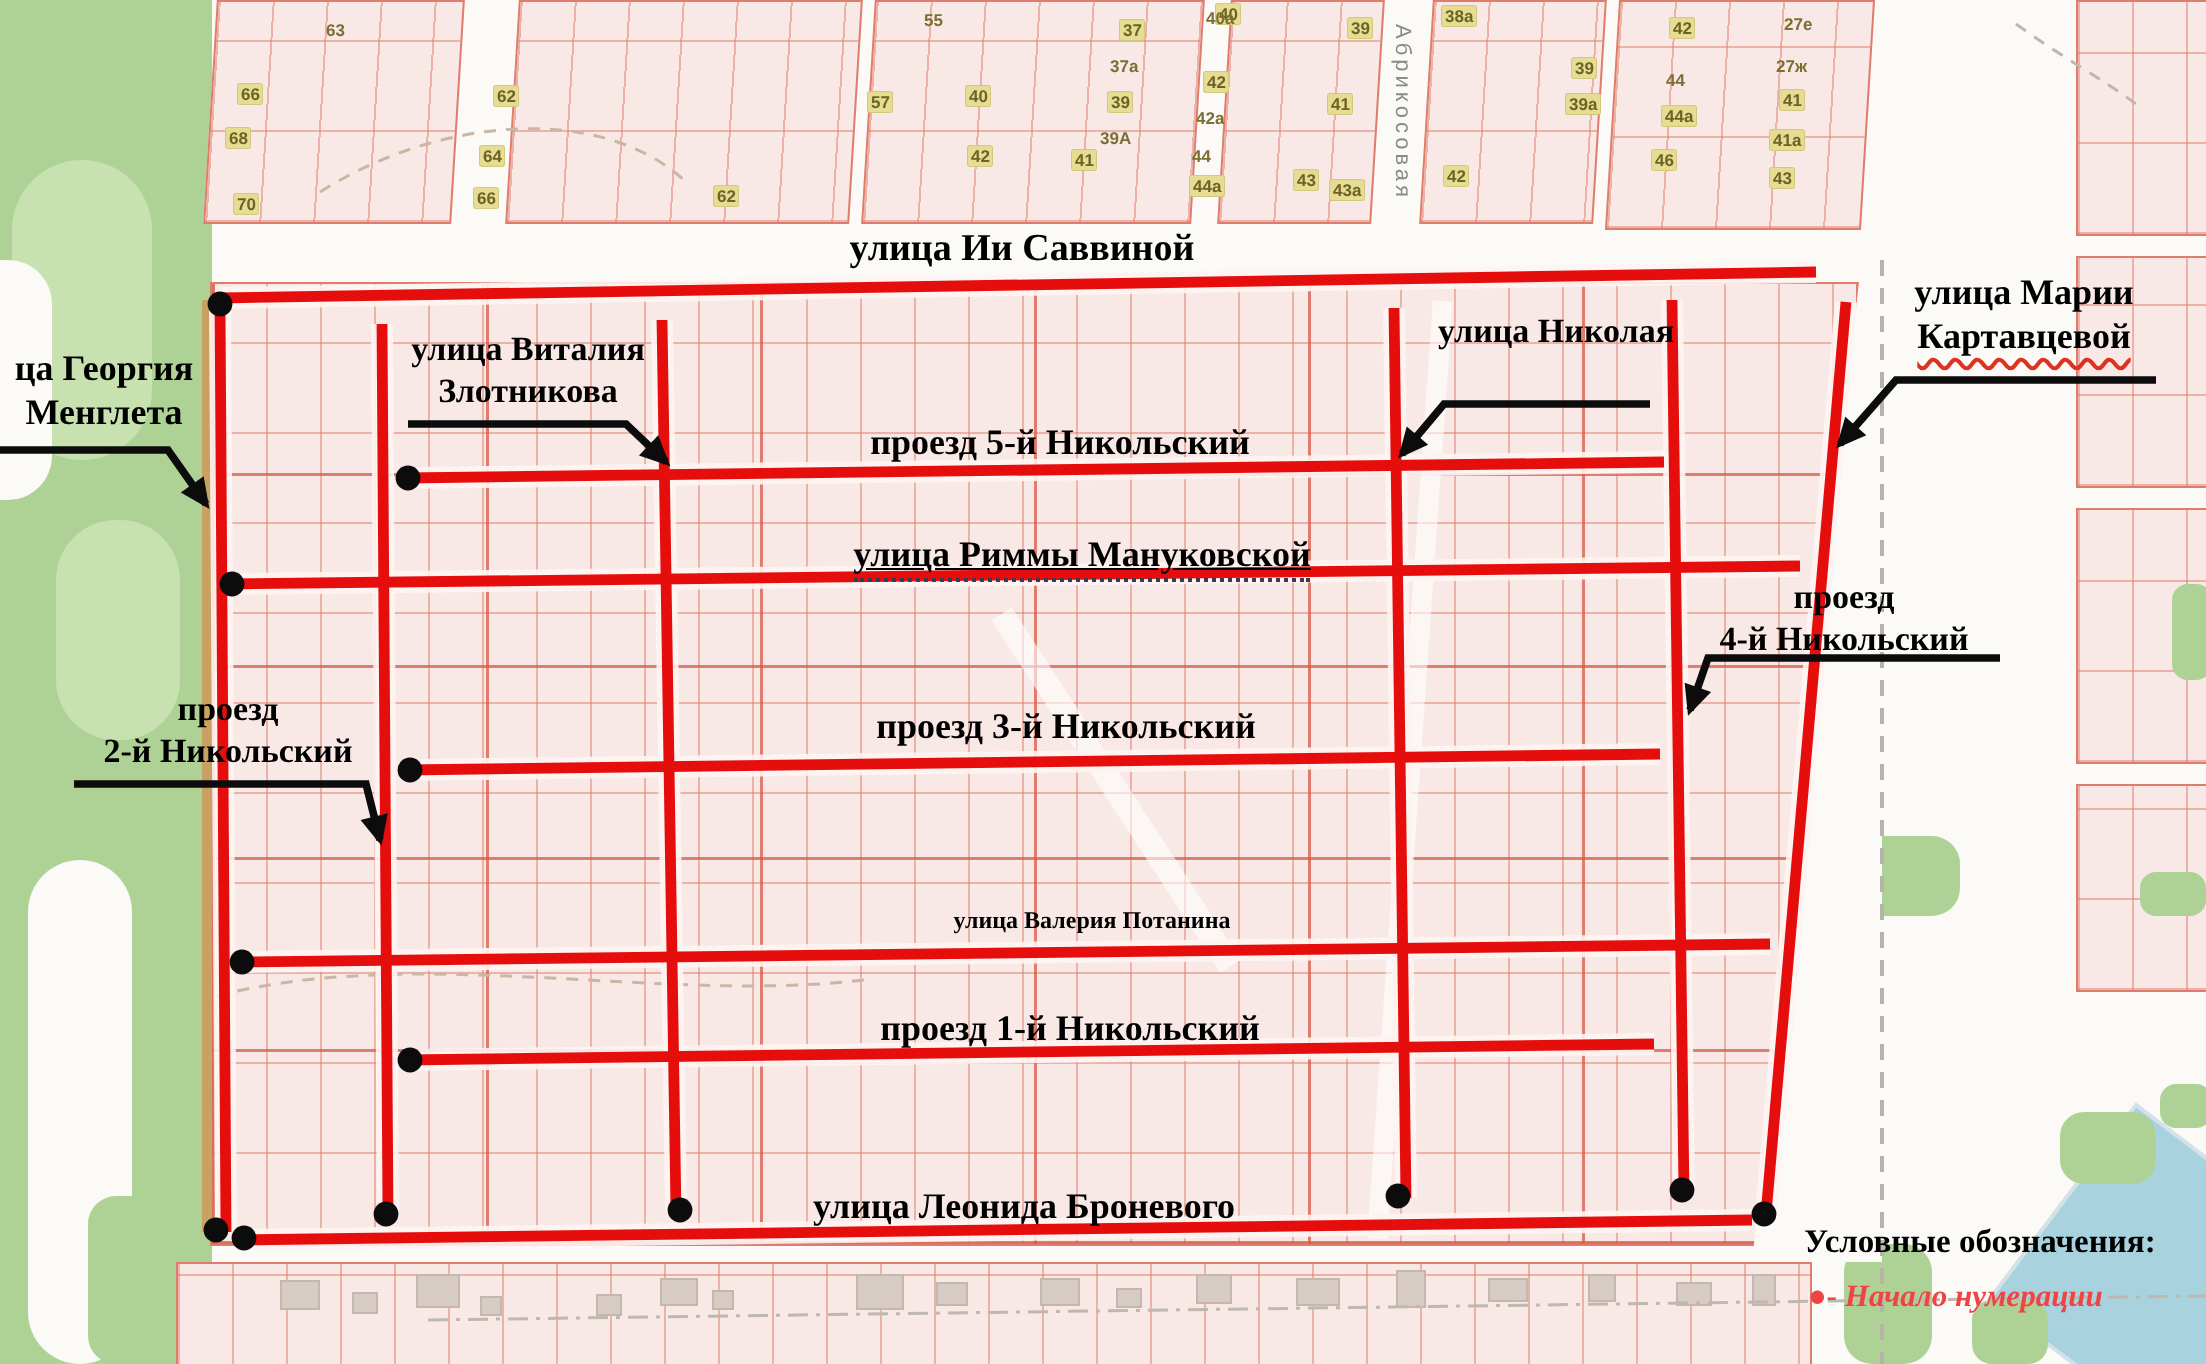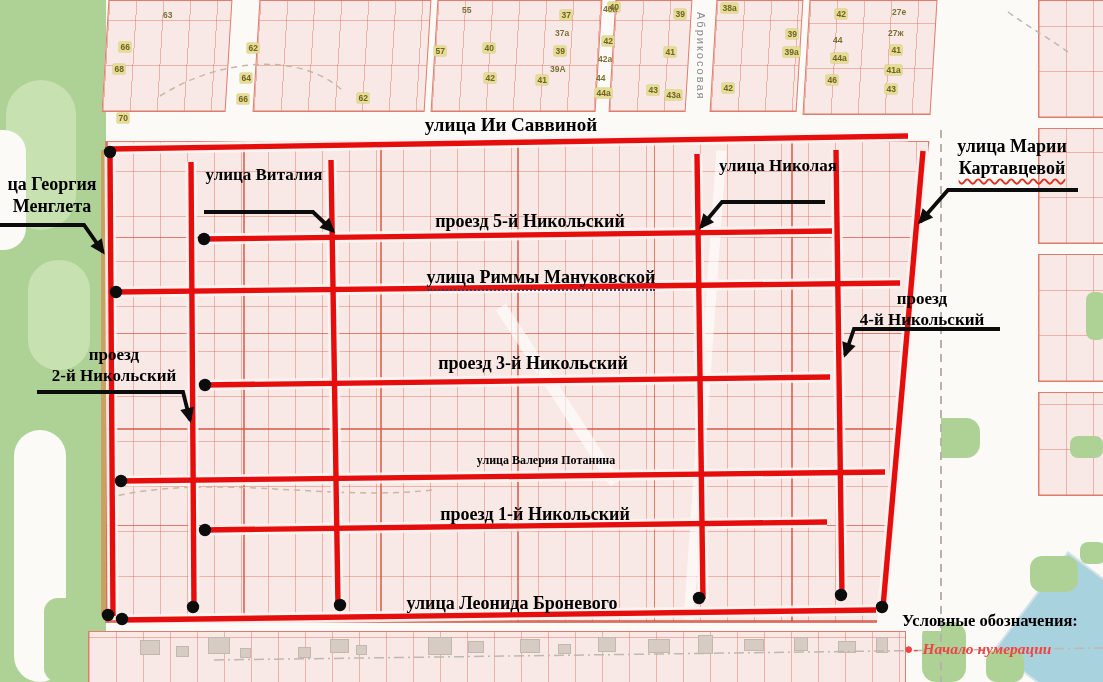--- a/index.html
+++ b/index.html
@@ -25,21 +25,21 @@
   .bld{position:absolute;background:#d7ccc4;border:1px solid #c4b8ae;z-index:14;}
   .pnum{position:absolute;font-family:"Liberation Sans","DejaVu Sans",sans-serif;font-size:8.5px;
         font-weight:bold;color:#7b6f33;line-height:1.2;z-index:16;white-space:nowrap;}
   .pnum.bg{background:#e6dc92;padding:0 1.5px;border-radius:1px;box-shadow:0 0 0 .5px #d2c87e;color:#6d6328;}
   .vstreet{position:absolute;color:#8a8a8a;font-family:"Liberation Sans","DejaVu Sans",sans-serif;
         font-size:11px;letter-spacing:2px;transform:rotate(90deg);transform-origin:0 0;z-index:16;white-space:nowrap;}
   svg.overlay{position:absolute;left:0;top:0;z-index:20;}
   .slabel{position:absolute;text-align:center;font-weight:bold;color:#000;z-index:30;line-height:1.24;white-space:nowrap;}
   .slabel .ln{display:block;}
   .slabel .ln span{display:inline-block;}
-  .ul-dotted span{border-bottom:2.5px dotted #3a3a55;padding-bottom:1px;}
+  .ul-dotted span{border-bottom:2.5px dotted #3a3a55;padding-bottom:1px;text-decoration:underline;}
   .ul-wavy span{text-decoration:underline;text-decoration-style:wavy;text-decoration-color:#e03020;
         text-decoration-thickness:1.5px;text-underline-offset:4px;}
   .legend-title{position:absolute;left:902px;top:611px;font-weight:bold;font-size:16.5px;color:#000;z-index:30;white-space:nowrap;}
   .legend-item{position:absolute;left:904px;top:640px;font-weight:bold;font-style:italic;font-size:15.5px;color:#ef4444;z-index:30;white-space:nowrap;}
 </style>
 </head>
 <body>
 
 <div class="canvas">
   <div id="shapes">
@@ -90,21 +90,21 @@
       <div class="bld" style="left: 598px; top: 637px; width: 16px; height: 13px;"></div>
       <div class="bld" style="left: 648px; top: 639px; width: 20px; height: 12px;"></div>
       <div class="bld" style="left: 698px; top: 635px; width: 13px; height: 17px;"></div>
       <div class="bld" style="left: 744px; top: 639px; width: 18px; height: 10px;"></div>
       <div class="bld" style="left: 794px; top: 637px; width: 12px; height: 12px;"></div>
       <div class="bld" style="left: 838px; top: 641px; width: 16px; height: 10px;"></div>
       <div class="bld" style="left: 876px; top: 637px; width: 10px; height: 14px;"></div>
       <div class="pnum" style="left: 163px; top: 10px;">63</div>
       <div class="pnum bg" style="left: 119px; top: 42px;">66</div>
       <div class="pnum bg" style="left: 113px; top: 64px;">68</div>
-      <div class="pnum bg" style="left: 117px; top: 97px; margin-top: 16px;">70</div>
+      <div class="pnum bg" style="left: 117px; top: 97px;">70</div>
       <div class="pnum bg" style="left: 247px; top: 43px;">62</div>
       <div class="pnum bg" style="left: 240px; top: 73px;">64</div>
       <div class="pnum bg" style="left: 237px; top: 94px;">66</div>
       <div class="pnum bg" style="left: 357px; top: 93px;">62</div>
       <div class="pnum" style="left: 425px; top: 5px; padding-left: 37px;">55</div>
       <div class="pnum bg" style="left: 434px; top: 46px;">57</div>
       <div class="pnum bg" style="left: 483px; top: 43px;">40</div>
       <div class="pnum bg" style="left: 484px; top: 73px;">42</div>
       <div class="pnum bg" style="left: 560px; top: 10px;">37</div>
       <div class="pnum" style="left: 555px; top: 28px;">37а</div>
@@ -225,20 +225,21 @@
       </div>
       <div class="slabel" style="left: 292px; top: 592px; width: 440px; font-size: 18px;">
         <div class="ln"><span>улица Леонида Броневого</span></div>
       </div>
       <div class="slabel" style="left: -168px; top: 173px; width: 440px; font-size: 18px;">
         <div class="ln"><span>ца Георгия</span></div>
         <div class="ln"><span>Менглета</span></div>
       </div>
       <div class="slabel" style="left: 44px; top: 164px; width: 440px; font-size: 17px;">
         <div class="ln"><span>улица Виталия</span></div>
+        <div class="ln"><span>Злотникова</span></div>
       </div>
       <div class="slabel" style="left: 558px; top: 155px; width: 440px; font-size: 17px;">
         <div class="ln"><span>улица Николая</span></div>
       </div>
       <div class="slabel" style="left: 792px; top: 135px; width: 440px; font-size: 18px;">
         <div class="ln"><span>улица Марии</span></div>
         <div class="ln ul-wavy"><span>Картавцевой</span></div>
       </div>
       <div class="slabel" style="left: -106px; top: 344px; width: 440px; font-size: 17px;">
         <div class="ln"><span>проезд</span></div>

